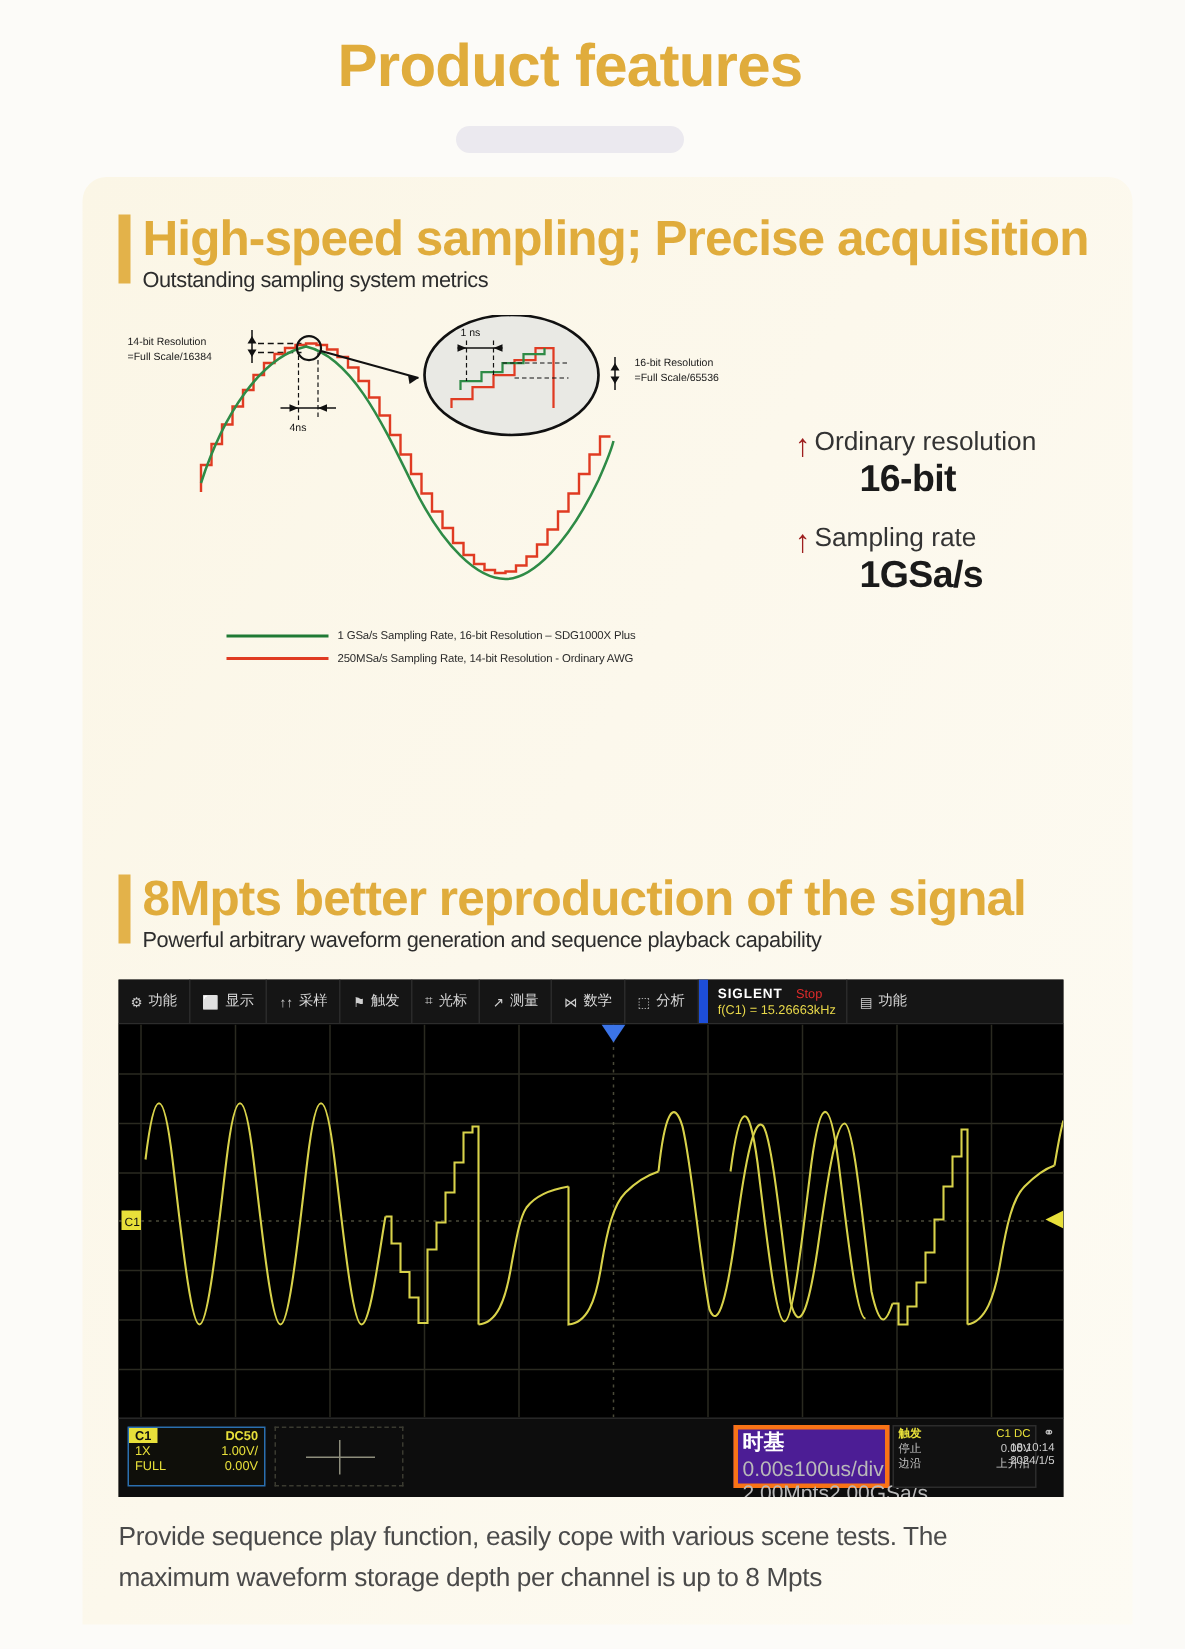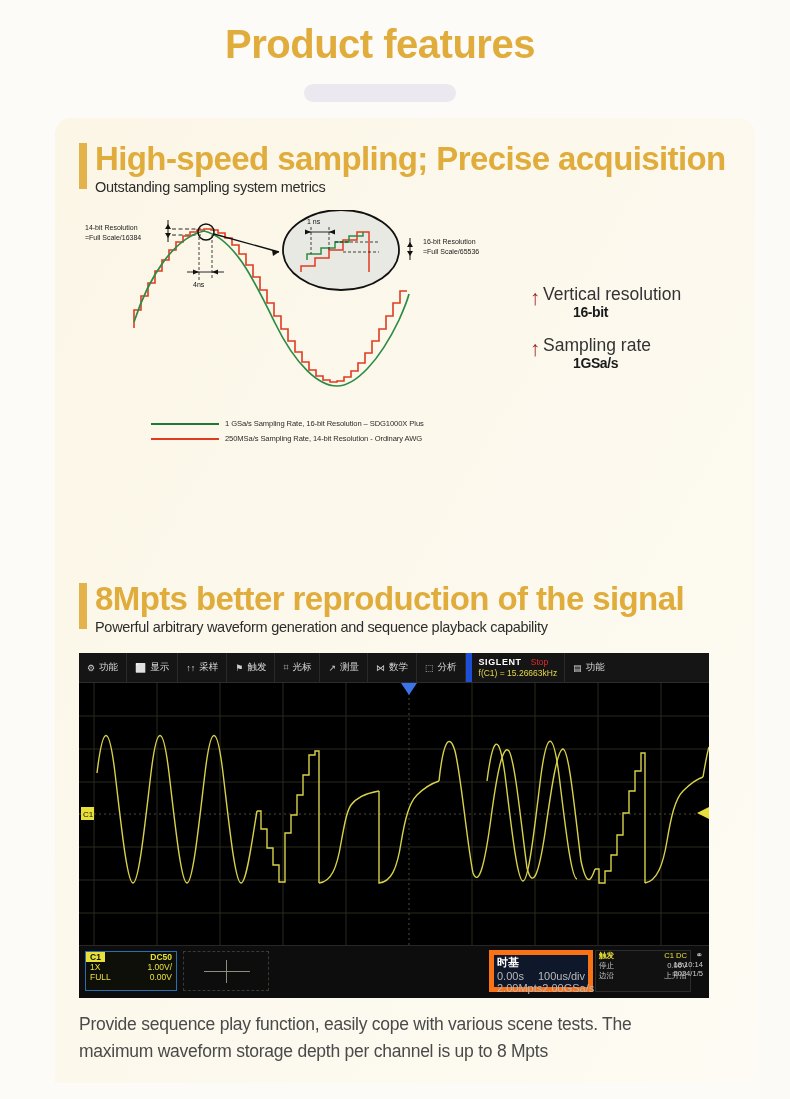--- a/index.html
+++ b/index.html
@@ -72,21 +72,21 @@
   }
   .spec-row { display: flex; align-items: flex-start; margin-bottom: 14px; }
   .spec-arrow {
     width: 16px; flex: 0 0 16px; color: #9e1f1f;
     font-size: 21px; line-height: 1; padding-top: 3px;
     text-align: center; font-weight: bold;
   }
   .spec-body { flex: 1 1 auto; }
   .spec-label { font-size: 17.5px; color: #333; line-height: 1.15; }
   .spec-value {
-    font-size: 14px; font-weight: bold; color: #1a1a1a;
+    font-size: 25px; font-weight: bold; color: #1a1a1a;
     line-height: 1.2; padding-left: 30px; letter-spacing: -0.4px;
   }
 
   .legend {
     position: absolute; left: 96px; top: 299px;
     width: 400px;
   }
   .legend-row { display: flex; align-items: center; height: 13px; }
   .legend-row + .legend-row { margin-top: 2px; }
   .legend-line { width: 68px; height: 0; border-top: 2.5px solid #000; flex: 0 0 68px; }
@@ -182,22 +182,22 @@
   }
   .chan-empty::before, .chan-empty::after {
     content: ""; position: absolute; background: #8d8d7c;
   }
   .chan-empty::before { left: 20px; top: 19px; width: 46px; height: 1px; }
   .chan-empty::after { left: 42px; top: 8px; width: 1px; height: 23px; }
 
   .tb-box {
     position: absolute; left: 410px; top: 4px;
     width: 104px; height: 42px;
-    border: 5px solid #f97316; background: #0f172a;
-    font-size: 11px;
+    border: 3px solid #f97316; background: #4c1d95;
+    font-size: 14px;
   }
   .tb-hdr { color: #ffffff; padding: 0 3px; font-weight: bold; }
   .tb-row { display: flex; justify-content: space-between; color: #b9b9b9; padding: 0 3px; }
 
   .tg-box {
     position: absolute; left: 516px; top: 4px;
     width: 96px; height: 42px;
     border: 1px solid #2c2c2c; background: #111;
     font-size: 7.6px;
   }
@@ -297,21 +297,21 @@
 
         <text x="344" y="34" font-family="Liberation Sans, sans-serif" font-size="7" fill="#1a1a1a">16-bit Resolution</text>
         <text x="344" y="44" font-family="Liberation Sans, sans-serif" font-size="7" fill="#1a1a1a">=Full Scale/65536</text>
       </svg>
     </div>
 
     <div class="specs">
       <div class="spec-row">
         <div class="spec-arrow">↑</div>
         <div class="spec-body">
-          <div class="spec-label">Vertical resolution</div>
+          <div class="spec-label">Ordinary resolution</div>
           <div class="spec-value">16-bit</div>
         </div>
       </div>
       <div class="spec-row">
         <div class="spec-arrow">↑</div>
         <div class="spec-body">
           <div class="spec-label">Sampling rate</div>
           <div class="spec-value">1GSa/s</div>
         </div>
       </div>

